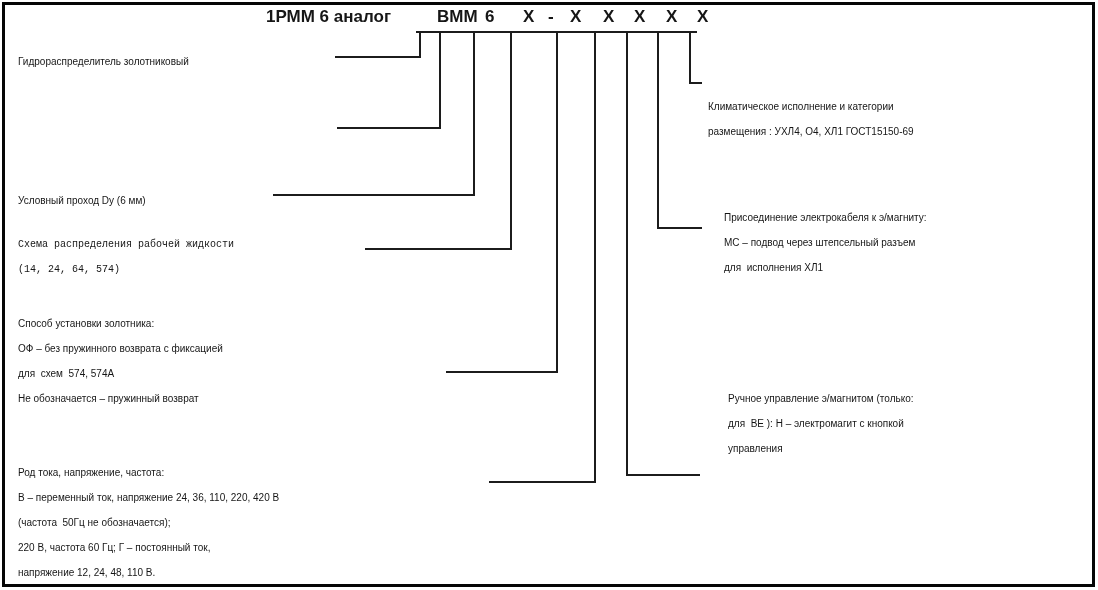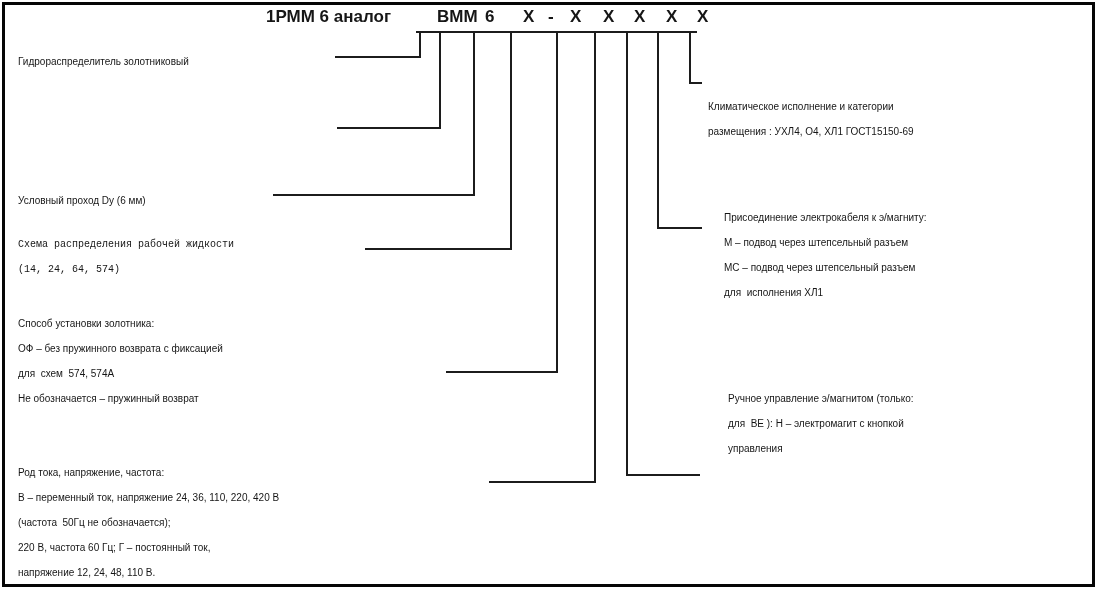--- a/index.html
+++ b/index.html
@@ -148,21 +148,20 @@
     <div class="ln">напряжение 12, 24, 48, 110 В.</div>
   </div>
 
   <div class="tb lh25 br1">
     <div class="ln">Климатическое исполнение и категории</div>
     <div class="ln">размещения : УХЛ4, О4, ХЛ1 ГОСТ15150-69</div>
   </div>
 
   <div class="tb lh25 br2">
     <div class="ln">Присоединение электрокабеля к э/магниту:</div>
-    <div class="ln">М – подвод через штепсельный разъем</div>
     <div class="ln">МС – подвод через штепсельный разъем</div>
     <div class="ln">для  исполнения ХЛ1</div>
   </div>
 
   <div class="tb lh25 br3">
     <div class="ln">Ручное управление э/магнитом (только:</div>
     <div class="ln">для  ВЕ ): Н – электромагит с кнопкой</div>
     <div class="ln">управления</div>
   </div>
 

